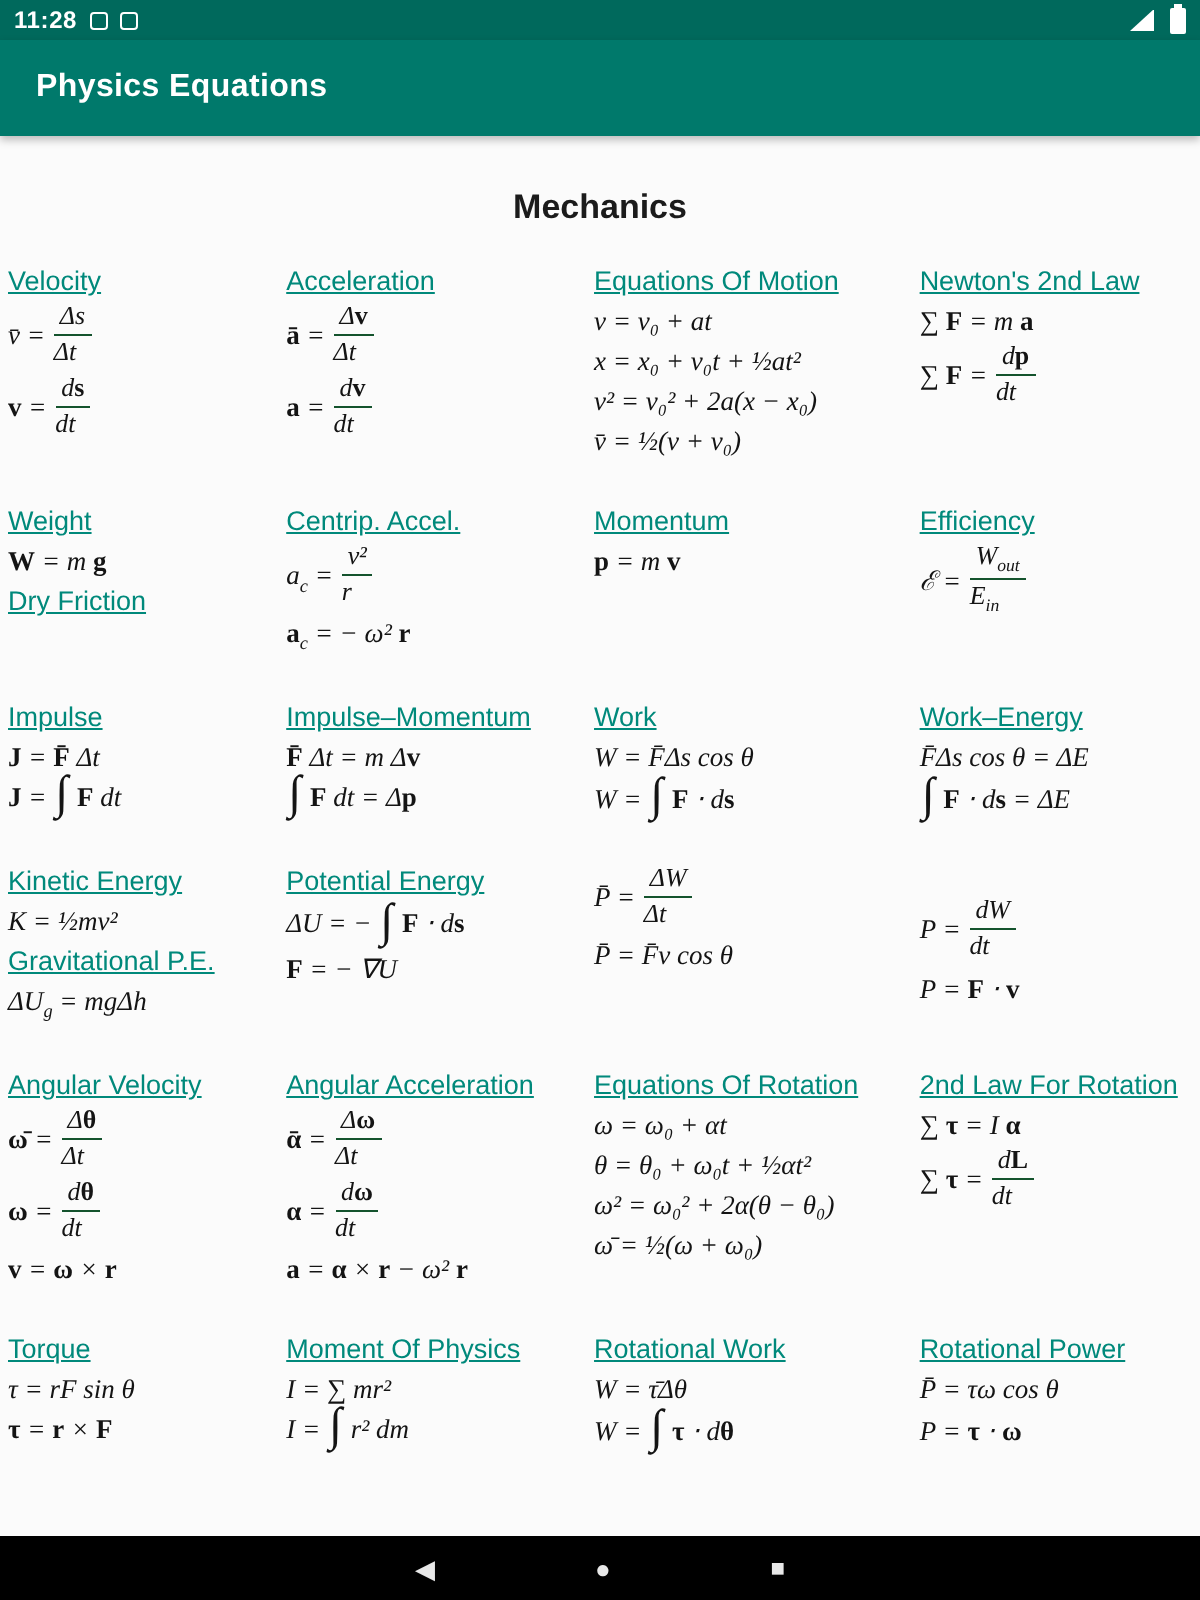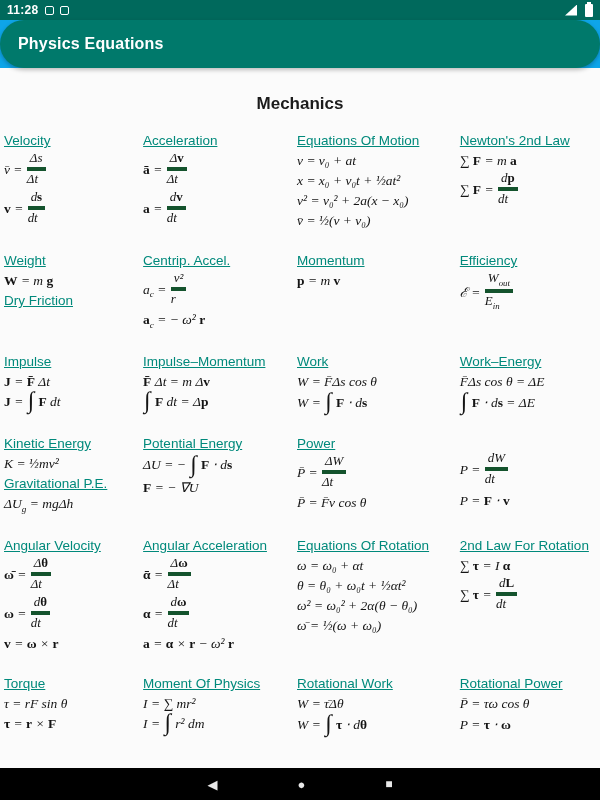--- a/index.html
+++ b/index.html
@@ -1,19 +1,19 @@
 <!DOCTYPE html>
 <html><head>
 <meta charset="utf-8">
 <style>
   * { margin: 0; padding: 0; box-sizing: border-box; }
   html, body { width: 600px; height: 800px; overflow: hidden; background: #e0e0e0; }
   .screen {
     width: 600px; height: 800px; display: flex; flex-direction: column;
-    font-family: "Liberation Sans", sans-serif; background: #0ea5e9;
+    font-family: "Liberation Sans", sans-serif; background: #f97316;
   }
   
   .status-bar {
     height: 20px; background: #00695C; color: #fff; flex: 0 0 auto;
     display: flex; align-items: center; justify-content: space-between;
     padding: 0 7px; font-size: 12px;
   }
   .sb-left, .sb-right { display: flex; align-items: center; gap: 6px; }
   .sb-time { font-weight: bold; letter-spacing: 0.3px; }
   .sb-sq {
@@ -27,21 +27,21 @@
     width: 8px; height: 13px; background: #fff; display: inline-block; border-radius: 1px;
     position: relative; margin-left: 2px;
   }
   .batt::before {
     content: ""; position: absolute; top: -2px; left: 2px; width: 4px; height: 2px; background: #fff;
   }
   
   .app-bar {
     height: 48px; background: #00796B; color: #fff; flex: 0 0 auto;
     display: flex; align-items: center; padding: 0 18px;
-    box-shadow: 0 2px 4px rgba(0,0,0,0.25); z-index: 2; border-radius: 24px;
+    box-shadow: 0 2px 4px rgba(0,0,0,0.25); z-index: 2;
   }
   .app-title { font-size: 16px; font-weight: bold; letter-spacing: 0.2px; }
   
   .content { flex: 1 1 auto; overflow: hidden; background: #FBFBFB; padding: 0 4px; }
   .heading {
     text-align: center; font-size: 17px; font-weight: bold; color: #1b1b1b;
     margin: 26px 0 16px;
   }
   .grid {
     display: grid;
@@ -57,21 +57,21 @@
   .formula {
     font-family: "Liberation Serif", serif; font-style: italic;
     font-size: 13.5px; color: #141414; margin: 4px 0; white-space: nowrap;
   }
   .formula b { font-style: normal; font-weight: bold; }
   .formula sub { font-size: 0.68em; }
   .frac {
     display: inline-flex; flex-direction: column; vertical-align: middle;
     line-height: 1.12; font-size: 0.96em; position: relative; top: -2px; margin: 0 1px;
   }
-  .frac .num { border-bottom: 4px solid #14532d; padding: 0 3px 1px; }
+  .frac .num { border-bottom: 1px solid #14532d; padding: 0 3px 1px; }
   .frac .den { padding-top: 1px; }
   .intg {
     font-style: normal; font-size: 1.75em; line-height: 0.75;
     vertical-align: middle; position: relative; top: -2px; padding: 0 1px;
   }
   
   .nav-bar {
     height: 32px; background: #000; flex: 0 0 auto;
     display: flex; align-items: center; justify-content: center; gap: 80px;
   }
@@ -190,21 +190,20 @@
           <div class="formula">K = ½mv²</div>
           <div class="eq-title">Gravitational P.E.</div>
           <div class="formula">ΔU<sub>g</sub> = mgΔh</div>
         </div>
         <div class="cell">
           <div class="eq-title">Potential Energy</div>
           <div class="formula">ΔU = − <span class="intg">∫</span> <b>F</b> ⋅ d<b>s</b></div>
           <div class="formula"><b>F</b> = − ∇U</div>
         </div>
         <div class="cell">
-          <div class="eq-title">Power</div>
           <div class="formula">P̄ = <span class="frac">
               <span class="num">ΔW</span>
               <span class="den">Δt</span>
             </span></div>
           <div class="formula">P̄ = F̄v cos θ</div>
         </div>
         <div class="cell no-title">
           <div class="formula">P = <span class="frac">
               <span class="num">dW</span>
               <span class="den">dt</span>

